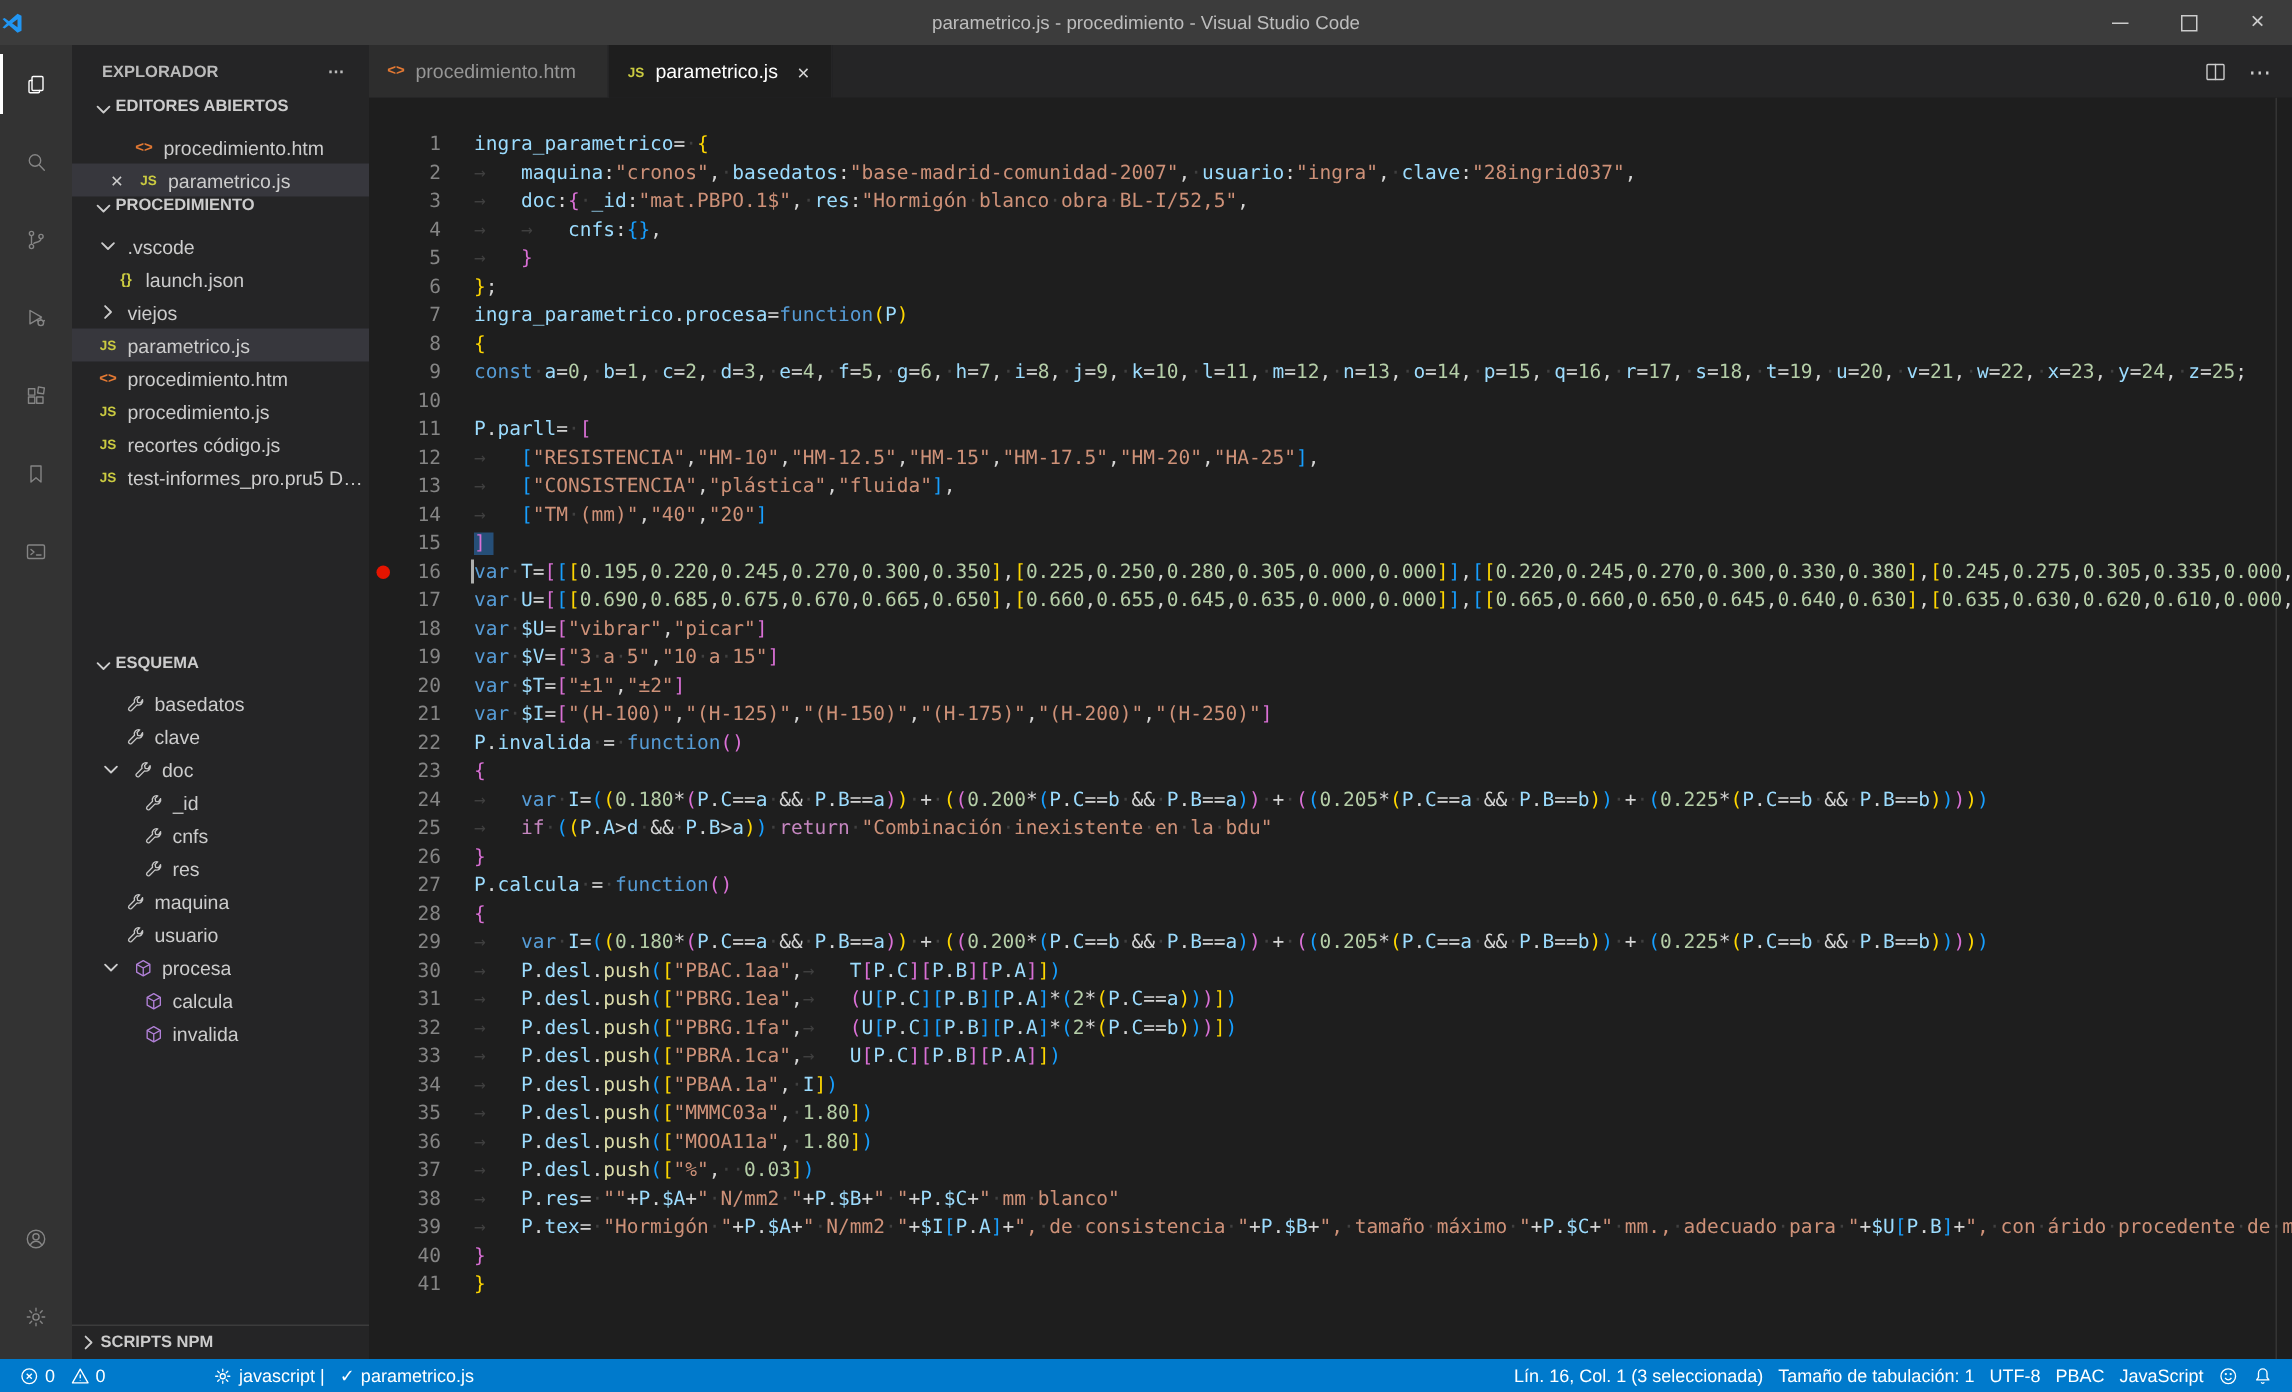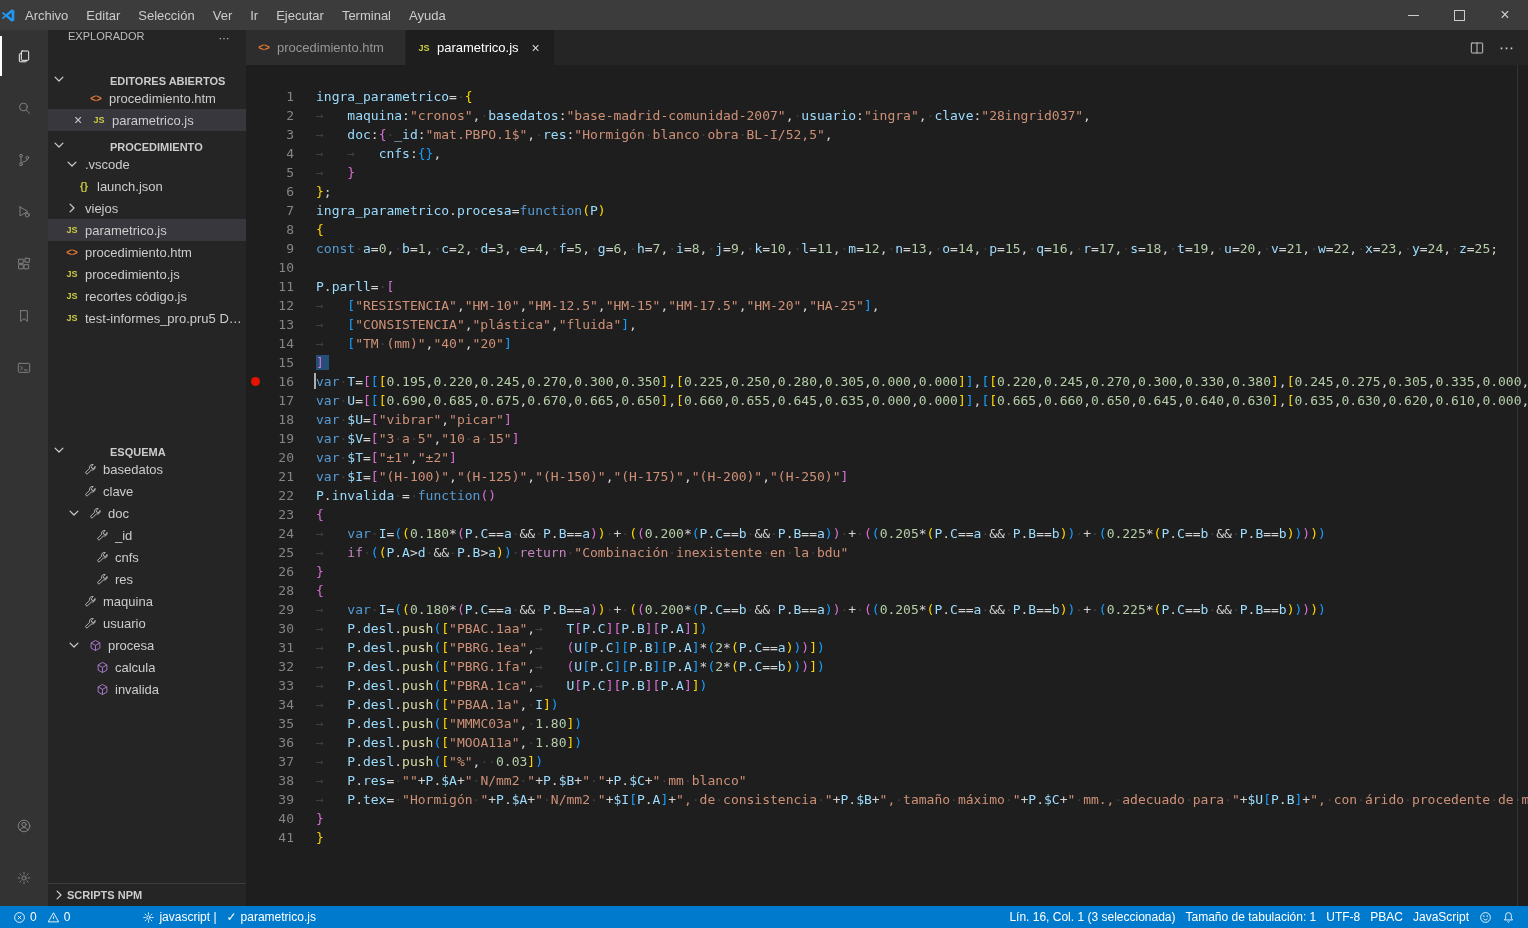--- a/index.html
+++ b/index.html
@@ -17,23 +17,23 @@
   .closex{font-size:16px;line-height:1;}
   
   .main{display:flex;height:876px;}
   .activitybar{width:48px;background:#333333;display:flex;flex-direction:column;align-items:center;flex:none;}
   .ab-item{width:48px;height:52px;display:flex;align-items:center;justify-content:center;color:#858585;position:relative;cursor:pointer;}
   .ab-item.active{color:#ffffff;}
   .ab-item.active::before{content:'';position:absolute;left:0;top:6px;bottom:6px;width:2px;background:#ffffff;}
   .ab-bottom{margin-top:auto;display:flex;flex-direction:column;align-items:center;margin-bottom:2px;}
   
   .sidebar{width:198px;background:#252526;flex:none;display:flex;flex-direction:column;font-size:13px;color:#cccccc;position:relative;}
-  .sb-title{height:35px;flex:none;display:flex;align-items:flex-start;justify-content:space-between;padding:0 14px 0 20px;font-size:11px;color:#bbbbbb;}
+  .sb-title{height:35px;flex:none;display:flex;align-items:center;justify-content:space-between;padding:0 14px 0 20px;font-size:11px;color:#bbbbbb;font-weight:bold;}
   .sb-sections{flex:1;overflow:hidden;}
-  .section-header{height:22px;display:flex;align-items:flex-end;font-weight:700;font-size:11px;color:#cccccc;padding-left:3px;cursor:pointer;white-space:nowrap;gap:43px;}
+  .section-header{height:22px;display:flex;align-items:flex-start;font-weight:700;font-size:11px;color:#cccccc;padding-left:13px;cursor:pointer;white-space:nowrap;}
   .row{height:22px;display:flex;align-items:center;gap:5px;cursor:pointer;white-space:nowrap;overflow:hidden;}
   .row.active{background:#37373d;}
   .tlabel{overflow:hidden;text-overflow:ellipsis;}
   .npm-row{height:22px;flex:none;display:flex;align-items:center;font-weight:700;font-size:11px;border-top:1px solid #3c3c3c;padding-left:3px;cursor:pointer;}
   .ico{display:inline-flex;width:16px;height:16px;align-items:center;justify-content:center;flex:none;}
   .fjs{font-size:9px;font-weight:700;color:#cbcb41;font-style:normal;}
   .fhtml{font-size:10px;font-weight:700;color:#e37933;font-style:normal;}
   .fjson{font-size:10px;font-weight:700;color:#cbcb41;font-style:normal;}
   .xclose{color:#cccccc;font-size:14px;}
   
@@ -67,30 +67,21 @@
 </style>
 </head>
 <body>
 
 <div class="titlebar">
   <span class="logo ico">
       <svg width="17" height="17" viewBox="0 0 24 24">
         <path fill="#2196f3" fill-rule="evenodd" d="M17.5 2.5L8.9 10 4.6 6.7l-2.1 1L6.9 12l-4.4 4.3 2.1 1L8.9 14l8.6 7.5 4-1.9v-15zM17.5 8v8L12.1 12z"></path>
       </svg>
     </span>
-  <div style="display:flex;height:100%;" id="menubar">
-      <span class="menu">Archivo</span>
-      <span class="menu">Editar</span>
-      <span class="menu">Selección</span>
-      <span class="menu">Ver</span>
-      <span class="menu">Ir</span>
-      <span class="menu">Ejecutar</span>
-      <span class="menu">Terminal</span>
-      <span class="menu">Ayuda</span>
-    </div>
+  <div class="wtitle">parametrico.js - procedimiento - Visual Studio Code</div>
   <div class="wctrl" id="winctrl">
       <div class="wbtn">
         <span class="minline"></span>
       </div>
       <div class="wbtn">
         <span class="maxbox"></span>
       </div>
       <div class="wbtn">
         <span class="closex">×</span>
       </div>
@@ -435,20 +426,21 @@
           <div class="crow"><div class="bpz"></div><div class="num">17</div><div class="codel"><span class="k">var</span><span class="w">·</span><span class="v">U</span><span class="p">=</span><span style="color:#DA70D6">[</span><span style="color:#179FFF">[</span><span style="color:#FFD700">[</span><span class="n">0.690</span><span class="p">,</span><span class="n">0.685</span><span class="p">,</span><span class="n">0.675</span><span class="p">,</span><span class="n">0.670</span><span class="p">,</span><span class="n">0.665</span><span class="p">,</span><span class="n">0.650</span><span style="color:#FFD700">]</span><span class="p">,</span><span style="color:#FFD700">[</span><span class="n">0.660</span><span class="p">,</span><span class="n">0.655</span><span class="p">,</span><span class="n">0.645</span><span class="p">,</span><span class="n">0.635</span><span class="p">,</span><span class="n">0.000</span><span class="p">,</span><span class="n">0.000</span><span style="color:#FFD700">]</span><span style="color:#179FFF">]</span><span class="p">,</span><span style="color:#179FFF">[</span><span style="color:#FFD700">[</span><span class="n">0.665</span><span class="p">,</span><span class="n">0.660</span><span class="p">,</span><span class="n">0.650</span><span class="p">,</span><span class="n">0.645</span><span class="p">,</span><span class="n">0.640</span><span class="p">,</span><span class="n">0.630</span><span style="color:#FFD700">]</span><span class="p">,</span><span style="color:#FFD700">[</span><span class="n">0.635</span><span class="p">,</span><span class="n">0.630</span><span class="p">,</span><span class="n">0.620</span><span class="p">,</span><span class="n">0.610</span><span class="p">,</span><span class="n">0.000</span><span class="p">,</span></div></div>
           <div class="crow"><div class="bpz"></div><div class="num">18</div><div class="codel"><span class="k">var</span><span class="w">·</span><span class="v">$U</span><span class="p">=</span><span style="color:#DA70D6">[</span><span class="s">"vibrar"</span><span class="p">,</span><span class="s">"picar"</span><span style="color:#DA70D6">]</span></div></div>
           <div class="crow"><div class="bpz"></div><div class="num">19</div><div class="codel"><span class="k">var</span><span class="w">·</span><span class="v">$V</span><span class="p">=</span><span style="color:#DA70D6">[</span><span class="s">"3<span class="w">·</span>a<span class="w">·</span>5"</span><span class="p">,</span><span class="s">"10<span class="w">·</span>a<span class="w">·</span>15"</span><span style="color:#DA70D6">]</span></div></div>
           <div class="crow"><div class="bpz"></div><div class="num">20</div><div class="codel"><span class="k">var</span><span class="w">·</span><span class="v">$T</span><span class="p">=</span><span style="color:#DA70D6">[</span><span class="s">"±1"</span><span class="p">,</span><span class="s">"±2"</span><span style="color:#DA70D6">]</span></div></div>
           <div class="crow"><div class="bpz"></div><div class="num">21</div><div class="codel"><span class="k">var</span><span class="w">·</span><span class="v">$I</span><span class="p">=</span><span style="color:#DA70D6">[</span><span class="s">"(H-100)"</span><span class="p">,</span><span class="s">"(H-125)"</span><span class="p">,</span><span class="s">"(H-150)"</span><span class="p">,</span><span class="s">"(H-175)"</span><span class="p">,</span><span class="s">"(H-200)"</span><span class="p">,</span><span class="s">"(H-250)"</span><span style="color:#DA70D6">]</span></div></div>
           <div class="crow"><div class="bpz"></div><div class="num">22</div><div class="codel"><span class="v">P</span><span class="p">.</span><span class="v">invalida</span><span class="w">·</span><span class="p">=</span><span class="w">·</span><span class="k">function</span><span style="color:#DA70D6">(</span><span style="color:#DA70D6">)</span></div></div>
           <div class="crow"><div class="bpz"></div><div class="num">23</div><div class="codel"><span style="color:#DA70D6">{</span></div></div>
           <div class="crow"><div class="bpz"></div><div class="num">24</div><div class="codel"><span class="w">→&nbsp;&nbsp;&nbsp;</span><span class="k">var</span><span class="w">·</span><span class="v">I</span><span class="p">=</span><span style="color:#179FFF">(</span><span style="color:#FFD700">(</span><span class="n">0.180</span><span class="p">*</span><span style="color:#DA70D6">(</span><span class="v">P</span><span class="p">.</span><span class="v">C</span><span class="p">=</span><span class="p">=</span><span class="v">a</span><span class="w">·</span><span class="p">&amp;</span><span class="p">&amp;</span><span class="w">·</span><span class="v">P</span><span class="p">.</span><span class="v">B</span><span class="p">=</span><span class="p">=</span><span class="v">a</span><span style="color:#DA70D6">)</span><span style="color:#FFD700">)</span><span class="w">·</span><span class="p">+</span><span class="w">·</span><span style="color:#FFD700">(</span><span style="color:#DA70D6">(</span><span class="n">0.200</span><span class="p">*</span><span style="color:#179FFF">(</span><span class="v">P</span><span class="p">.</span><span class="v">C</span><span class="p">=</span><span class="p">=</span><span class="v">b</span><span class="w">·</span><span class="p">&amp;</span><span class="p">&amp;</span><span class="w">·</span><span class="v">P</span><span class="p">.</span><span class="v">B</span><span class="p">=</span><span class="p">=</span><span class="v">a</span><span style="color:#179FFF">)</span><span style="color:#DA70D6">)</span><span class="w">·</span><span class="p">+</span><span class="w">·</span><span style="color:#DA70D6">(</span><span style="color:#179FFF">(</span><span class="n">0.205</span><span class="p">*</span><span style="color:#FFD700">(</span><span class="v">P</span><span class="p">.</span><span class="v">C</span><span class="p">=</span><span class="p">=</span><span class="v">a</span><span class="w">·</span><span class="p">&amp;</span><span class="p">&amp;</span><span class="w">·</span><span class="v">P</span><span class="p">.</span><span class="v">B</span><span class="p">=</span><span class="p">=</span><span class="v">b</span><span style="color:#FFD700">)</span><span style="color:#179FFF">)</span><span class="w">·</span><span class="p">+</span><span class="w">·</span><span style="color:#179FFF">(</span><span class="n">0.225</span><span class="p">*</span><span style="color:#FFD700">(</span><span class="v">P</span><span class="p">.</span><span class="v">C</span><span class="p">=</span><span class="p">=</span><span class="v">b</span><span class="w">·</span><span class="p">&amp;</span><span class="p">&amp;</span><span class="w">·</span><span class="v">P</span><span class="p">.</span><span class="v">B</span><span class="p">=</span><span class="p">=</span><span class="v">b</span><span style="color:#FFD700">)</span><span style="color:#179FFF">)</span><span style="color:#DA70D6">)</span><span style="color:#FFD700">)</span><span style="color:#179FFF">)</span></div></div>
           <div class="crow"><div class="bpz"></div><div class="num">25</div><div class="codel"><span class="w">→&nbsp;&nbsp;&nbsp;</span><span class="c">if</span><span class="w">·</span><span style="color:#179FFF">(</span><span style="color:#FFD700">(</span><span class="v">P</span><span class="p">.</span><span class="v">A</span><span class="p">&gt;</span><span class="v">d</span><span class="w">·</span><span class="p">&amp;</span><span class="p">&amp;</span><span class="w">·</span><span class="v">P</span><span class="p">.</span><span class="v">B</span><span class="p">&gt;</span><span class="v">a</span><span style="color:#FFD700">)</span><span style="color:#179FFF">)</span><span class="w">·</span><span class="c">return</span><span class="w">·</span><span class="s">"Combinación<span class="w">·</span>inexistente<span class="w">·</span>en<span class="w">·</span>la<span class="w">·</span>bdu"</span></div></div>
           <div class="crow"><div class="bpz"></div><div class="num">26</div><div class="codel"><span style="color:#DA70D6">}</span></div></div>
+          <div class="crow"><div class="bpz"></div><div class="num">27</div><div class="codel"><span class="v">P</span><span class="p">.</span><span class="v">calcula</span><span class="w">·</span><span class="p">=</span><span class="w">·</span><span class="k">function</span><span style="color:#DA70D6">(</span><span style="color:#DA70D6">)</span></div></div>
           <div class="crow"><div class="bpz"></div><div class="num">28</div><div class="codel"><span style="color:#DA70D6">{</span></div></div>
           <div class="crow"><div class="bpz"></div><div class="num">29</div><div class="codel"><span class="w">→&nbsp;&nbsp;&nbsp;</span><span class="k">var</span><span class="w">·</span><span class="v">I</span><span class="p">=</span><span style="color:#179FFF">(</span><span style="color:#FFD700">(</span><span class="n">0.180</span><span class="p">*</span><span style="color:#DA70D6">(</span><span class="v">P</span><span class="p">.</span><span class="v">C</span><span class="p">=</span><span class="p">=</span><span class="v">a</span><span class="w">·</span><span class="p">&amp;</span><span class="p">&amp;</span><span class="w">·</span><span class="v">P</span><span class="p">.</span><span class="v">B</span><span class="p">=</span><span class="p">=</span><span class="v">a</span><span style="color:#DA70D6">)</span><span style="color:#FFD700">)</span><span class="w">·</span><span class="p">+</span><span class="w">·</span><span style="color:#FFD700">(</span><span style="color:#DA70D6">(</span><span class="n">0.200</span><span class="p">*</span><span style="color:#179FFF">(</span><span class="v">P</span><span class="p">.</span><span class="v">C</span><span class="p">=</span><span class="p">=</span><span class="v">b</span><span class="w">·</span><span class="p">&amp;</span><span class="p">&amp;</span><span class="w">·</span><span class="v">P</span><span class="p">.</span><span class="v">B</span><span class="p">=</span><span class="p">=</span><span class="v">a</span><span style="color:#179FFF">)</span><span style="color:#DA70D6">)</span><span class="w">·</span><span class="p">+</span><span class="w">·</span><span style="color:#DA70D6">(</span><span style="color:#179FFF">(</span><span class="n">0.205</span><span class="p">*</span><span style="color:#FFD700">(</span><span class="v">P</span><span class="p">.</span><span class="v">C</span><span class="p">=</span><span class="p">=</span><span class="v">a</span><span class="w">·</span><span class="p">&amp;</span><span class="p">&amp;</span><span class="w">·</span><span class="v">P</span><span class="p">.</span><span class="v">B</span><span class="p">=</span><span class="p">=</span><span class="v">b</span><span style="color:#FFD700">)</span><span style="color:#179FFF">)</span><span class="w">·</span><span class="p">+</span><span class="w">·</span><span style="color:#179FFF">(</span><span class="n">0.225</span><span class="p">*</span><span style="color:#FFD700">(</span><span class="v">P</span><span class="p">.</span><span class="v">C</span><span class="p">=</span><span class="p">=</span><span class="v">b</span><span class="w">·</span><span class="p">&amp;</span><span class="p">&amp;</span><span class="w">·</span><span class="v">P</span><span class="p">.</span><span class="v">B</span><span class="p">=</span><span class="p">=</span><span class="v">b</span><span style="color:#FFD700">)</span><span style="color:#179FFF">)</span><span style="color:#DA70D6">)</span><span style="color:#FFD700">)</span><span style="color:#179FFF">)</span></div></div>
           <div class="crow"><div class="bpz"></div><div class="num">30</div><div class="codel"><span class="w">→&nbsp;&nbsp;&nbsp;</span><span class="v">P</span><span class="p">.</span><span class="v">desl</span><span class="p">.</span><span class="f">push</span><span style="color:#179FFF">(</span><span style="color:#FFD700">[</span><span class="s">"PBAC.1aa"</span><span class="p">,</span><span class="w">→&nbsp;&nbsp;&nbsp;</span><span class="v">T</span><span style="color:#DA70D6">[</span><span class="v">P</span><span class="p">.</span><span class="v">C</span><span style="color:#DA70D6">]</span><span style="color:#DA70D6">[</span><span class="v">P</span><span class="p">.</span><span class="v">B</span><span style="color:#DA70D6">]</span><span style="color:#DA70D6">[</span><span class="v">P</span><span class="p">.</span><span class="v">A</span><span style="color:#DA70D6">]</span><span style="color:#FFD700">]</span><span style="color:#179FFF">)</span></div></div>
           <div class="crow"><div class="bpz"></div><div class="num">31</div><div class="codel"><span class="w">→&nbsp;&nbsp;&nbsp;</span><span class="v">P</span><span class="p">.</span><span class="v">desl</span><span class="p">.</span><span class="f">push</span><span style="color:#179FFF">(</span><span style="color:#FFD700">[</span><span class="s">"PBRG.1ea"</span><span class="p">,</span><span class="w">→&nbsp;&nbsp;&nbsp;</span><span style="color:#DA70D6">(</span><span class="v">U</span><span style="color:#179FFF">[</span><span class="v">P</span><span class="p">.</span><span class="v">C</span><span style="color:#179FFF">]</span><span style="color:#179FFF">[</span><span class="v">P</span><span class="p">.</span><span class="v">B</span><span style="color:#179FFF">]</span><span style="color:#179FFF">[</span><span class="v">P</span><span class="p">.</span><span class="v">A</span><span style="color:#179FFF">]</span><span class="p">*</span><span style="color:#179FFF">(</span><span class="n">2</span><span class="p">*</span><span style="color:#FFD700">(</span><span class="v">P</span><span class="p">.</span><span class="v">C</span><span class="p">=</span><span class="p">=</span><span class="v">a</span><span style="color:#FFD700">)</span><span style="color:#179FFF">)</span><span style="color:#DA70D6">)</span><span style="color:#FFD700">]</span><span style="color:#179FFF">)</span></div></div>
           <div class="crow"><div class="bpz"></div><div class="num">32</div><div class="codel"><span class="w">→&nbsp;&nbsp;&nbsp;</span><span class="v">P</span><span class="p">.</span><span class="v">desl</span><span class="p">.</span><span class="f">push</span><span style="color:#179FFF">(</span><span style="color:#FFD700">[</span><span class="s">"PBRG.1fa"</span><span class="p">,</span><span class="w">→&nbsp;&nbsp;&nbsp;</span><span style="color:#DA70D6">(</span><span class="v">U</span><span style="color:#179FFF">[</span><span class="v">P</span><span class="p">.</span><span class="v">C</span><span style="color:#179FFF">]</span><span style="color:#179FFF">[</span><span class="v">P</span><span class="p">.</span><span class="v">B</span><span style="color:#179FFF">]</span><span style="color:#179FFF">[</span><span class="v">P</span><span class="p">.</span><span class="v">A</span><span style="color:#179FFF">]</span><span class="p">*</span><span style="color:#179FFF">(</span><span class="n">2</span><span class="p">*</span><span style="color:#FFD700">(</span><span class="v">P</span><span class="p">.</span><span class="v">C</span><span class="p">=</span><span class="p">=</span><span class="v">b</span><span style="color:#FFD700">)</span><span style="color:#179FFF">)</span><span style="color:#DA70D6">)</span><span style="color:#FFD700">]</span><span style="color:#179FFF">)</span></div></div>
           <div class="crow"><div class="bpz"></div><div class="num">33</div><div class="codel"><span class="w">→&nbsp;&nbsp;&nbsp;</span><span class="v">P</span><span class="p">.</span><span class="v">desl</span><span class="p">.</span><span class="f">push</span><span style="color:#179FFF">(</span><span style="color:#FFD700">[</span><span class="s">"PBRA.1ca"</span><span class="p">,</span><span class="w">→&nbsp;&nbsp;&nbsp;</span><span class="v">U</span><span style="color:#DA70D6">[</span><span class="v">P</span><span class="p">.</span><span class="v">C</span><span style="color:#DA70D6">]</span><span style="color:#DA70D6">[</span><span class="v">P</span><span class="p">.</span><span class="v">B</span><span style="color:#DA70D6">]</span><span style="color:#DA70D6">[</span><span class="v">P</span><span class="p">.</span><span class="v">A</span><span style="color:#DA70D6">]</span><span style="color:#FFD700">]</span><span style="color:#179FFF">)</span></div></div>
           <div class="crow"><div class="bpz"></div><div class="num">34</div><div class="codel"><span class="w">→&nbsp;&nbsp;&nbsp;</span><span class="v">P</span><span class="p">.</span><span class="v">desl</span><span class="p">.</span><span class="f">push</span><span style="color:#179FFF">(</span><span style="color:#FFD700">[</span><span class="s">"PBAA.1a"</span><span class="p">,</span><span class="w">·</span><span class="v">I</span><span style="color:#FFD700">]</span><span style="color:#179FFF">)</span></div></div>
           <div class="crow"><div class="bpz"></div><div class="num">35</div><div class="codel"><span class="w">→&nbsp;&nbsp;&nbsp;</span><span class="v">P</span><span class="p">.</span><span class="v">desl</span><span class="p">.</span><span class="f">push</span><span style="color:#179FFF">(</span><span style="color:#FFD700">[</span><span class="s">"MMMC03a"</span><span class="p">,</span><span class="w">·</span><span class="n">1.80</span><span style="color:#FFD700">]</span><span style="color:#179FFF">)</span></div></div>
           <div class="crow"><div class="bpz"></div><div class="num">36</div><div class="codel"><span class="w">→&nbsp;&nbsp;&nbsp;</span><span class="v">P</span><span class="p">.</span><span class="v">desl</span><span class="p">.</span><span class="f">push</span><span style="color:#179FFF">(</span><span style="color:#FFD700">[</span><span class="s">"MOOA11a"</span><span class="p">,</span><span class="w">·</span><span class="n">1.80</span><span style="color:#FFD700">]</span><span style="color:#179FFF">)</span></div></div>
           <div class="crow"><div class="bpz"></div><div class="num">37</div><div class="codel"><span class="w">→&nbsp;&nbsp;&nbsp;</span><span class="v">P</span><span class="p">.</span><span class="v">desl</span><span class="p">.</span><span class="f">push</span><span style="color:#179FFF">(</span><span style="color:#FFD700">[</span><span class="s">"%"</span><span class="p">,</span><span class="w">·</span><span class="w">·</span><span class="n">0.03</span><span style="color:#FFD700">]</span><span style="color:#179FFF">)</span></div></div>

